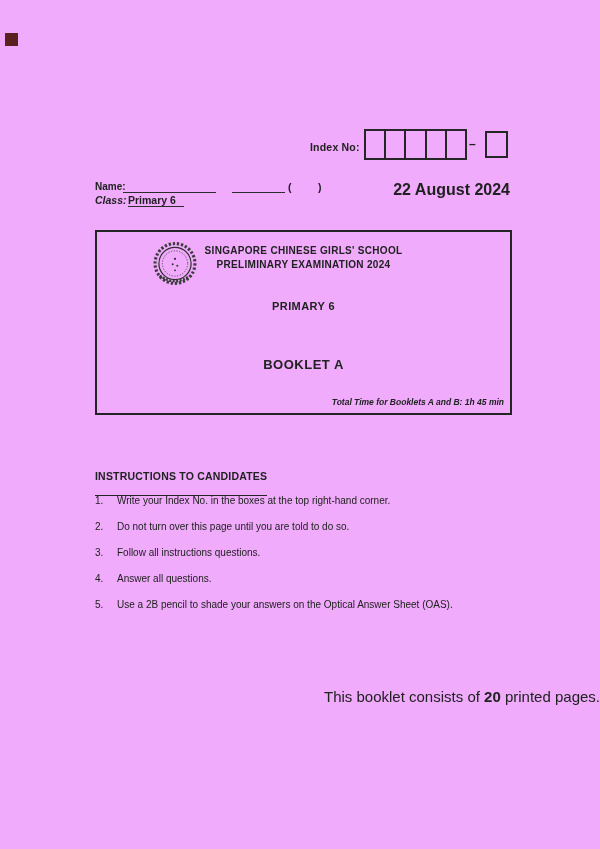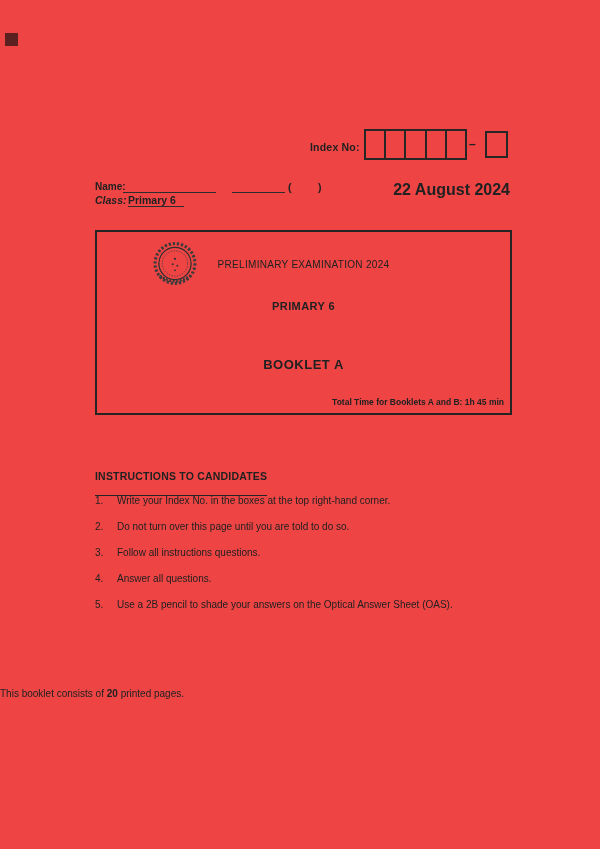--- a/index.html
+++ b/index.html
@@ -1,18 +1,18 @@
 <!DOCTYPE html>
 <html><head>
 <meta charset="utf-8">
 <style>
   * { margin:0; padding:0; box-sizing:border-box; }
   html,body { width:600px; height:849px; }
   body { background:#ffffff; font-family:"Liberation Sans", sans-serif; color:#212121; }
-  .page { position:relative; width:600px; height:849px; background:#ef4444; overflow:hidden; }
+  .page { position:relative; width:600px; height:849px; background:#f0abfc; overflow:hidden; }
 
   
   .scan-mark { position:absolute; left:5px; top:33px; width:13px; height:13px; background:#5b2120; }
 
   
   .index-label { position:absolute; left:310px; top:141px; font-size:10.5px; font-weight:bold; letter-spacing:.2px; }
   .index-boxes { position:absolute; left:364px; top:129px; width:103px; height:31px;
                  border:2px solid #262626; display:flex; }
   .index-cell { flex:1; border-left:2px solid #262626; }
   .index-cell:first-child { border-left:none; }
@@ -30,36 +30,36 @@
   .class-label { position:absolute; left:95px; top:194px; font-size:10.5px; font-weight:bold;font-style:italic; }
   .class-value { position:absolute; left:128px; top:194px; font-size:10.5px; font-weight:bold;
                  padding-right:8px; border-bottom:1.6px solid #2c2c2c; }
 
   
   .title-box { position:absolute; left:95px; top:230px; width:417px; height:185px;
                border:2px solid #242424; }
   .crest { position:absolute; left:55px; top:8px; width:46px; height:50px; }
   .tb-line { position:absolute; left:0; right:0; text-align:center; }
   .school-line1 { top:13px; font-size:10px; font-weight:bold; letter-spacing:.3px; }
-  .school-line2 { top:27px; font-size:10px; font-weight:normal; letter-spacing:.3px; }
+  .school-line2 { top:27px; font-size:10px; font-weight:bold; letter-spacing:.3px; }
   .level   { top:68px;  font-size:11px;   font-weight:bold; letter-spacing:.4px; }
   .subject { top:89px;  font-size:11px;   font-weight:bold; letter-spacing:.4px; }
   .booklet { top:125px; font-size:13px; font-weight:bold; letter-spacing:.5px; }
-  .total-time { position:absolute; right:6px; bottom:6px; font-size:8.5px; font-weight:bold; }
+  .total-time { position:absolute; right:6px; bottom:6px; font-size:8.5px; font-weight:bold;font-style:italic; }
 
   
   .instr-title { position:absolute; left:95px; top:470px; font-size:10.5px; font-weight:bold;
                  letter-spacing:.2px; border-bottom:1.6px solid #242424; padding-bottom:13px; }
   .instr-list { position:absolute; left:95px; top:495px; width:435px; }
   .instr-item { display:flex; margin-bottom:14.5px; font-size:10px; line-height:11.5px; }
   .instr-num { width:22px; flex:0 0 22px; }
   .instr-text { flex:1; }
 
   
-  .footer { position:absolute; left:0; right:0; top:688px; text-align:left; font-size:10px; }
+  .footer { position:absolute; left:0; right:0; top:688px; text-align:right; font-size:15px; }
   .footer b { font-weight:bold; }
 </style>
 </head>
 <body>
 
 <div class="page">
 
   <div class="scan-mark"></div>
 
   <span class="index-label">Index No:</span>
@@ -88,20 +88,21 @@
         <circle cx="30" cy="30" r="26" fill="none" stroke="#3b3b3b" stroke-width="4" stroke-dasharray="3 2.4"></circle>
         <circle cx="30" cy="30" r="21" fill="none" stroke="#2e2e2e" stroke-width="1.6"></circle>
         <circle cx="30" cy="30" r="16.5" fill="none" stroke="#3a3a3a" stroke-width="1.1" stroke-dasharray="1.6 2"></circle>
         <circle cx="30" cy="24" r="1.5" fill="#333"></circle>
         <circle cx="27" cy="31" r="1.3" fill="#333"></circle>
         <circle cx="33" cy="33" r="1.3" fill="#333"></circle>
         <circle cx="30" cy="39" r="1.2" fill="#333"></circle>
         <path d="M10 46 Q30 60 50 46" fill="none" stroke="#3b3b3b" stroke-width="3.5" stroke-dasharray="2.6 2"></path>
       </svg>
     </div>
+    <div class="tb-line school-line1">SINGAPORE CHINESE GIRLS' SCHOOL</div>
     <div class="tb-line school-line2">PRELIMINARY EXAMINATION 2024</div>
     <div class="tb-line level">PRIMARY 6</div>
     <div class="tb-line booklet">BOOKLET A</div>
     <div class="total-time">Total Time for Booklets A and B: 1h 45 min</div>
   </div>
 
   <div class="instr-title">INSTRUCTIONS TO CANDIDATES</div>
   <div class="instr-list">
     <div class="instr-item">
       <span class="instr-num">1.</span>

